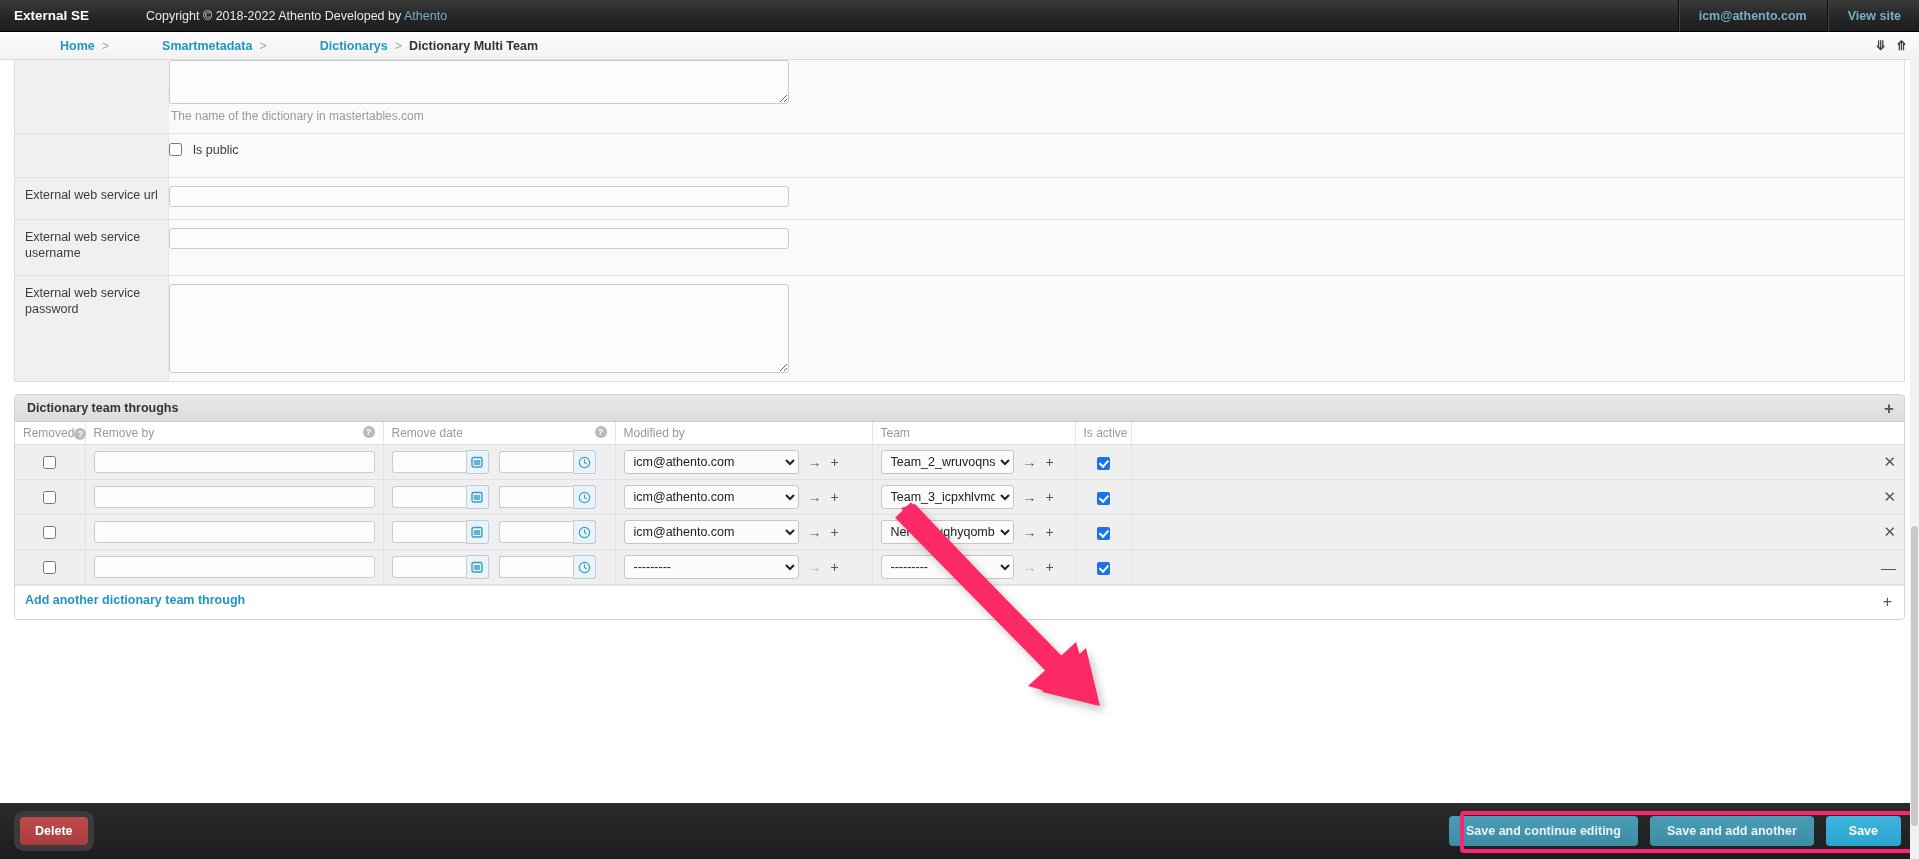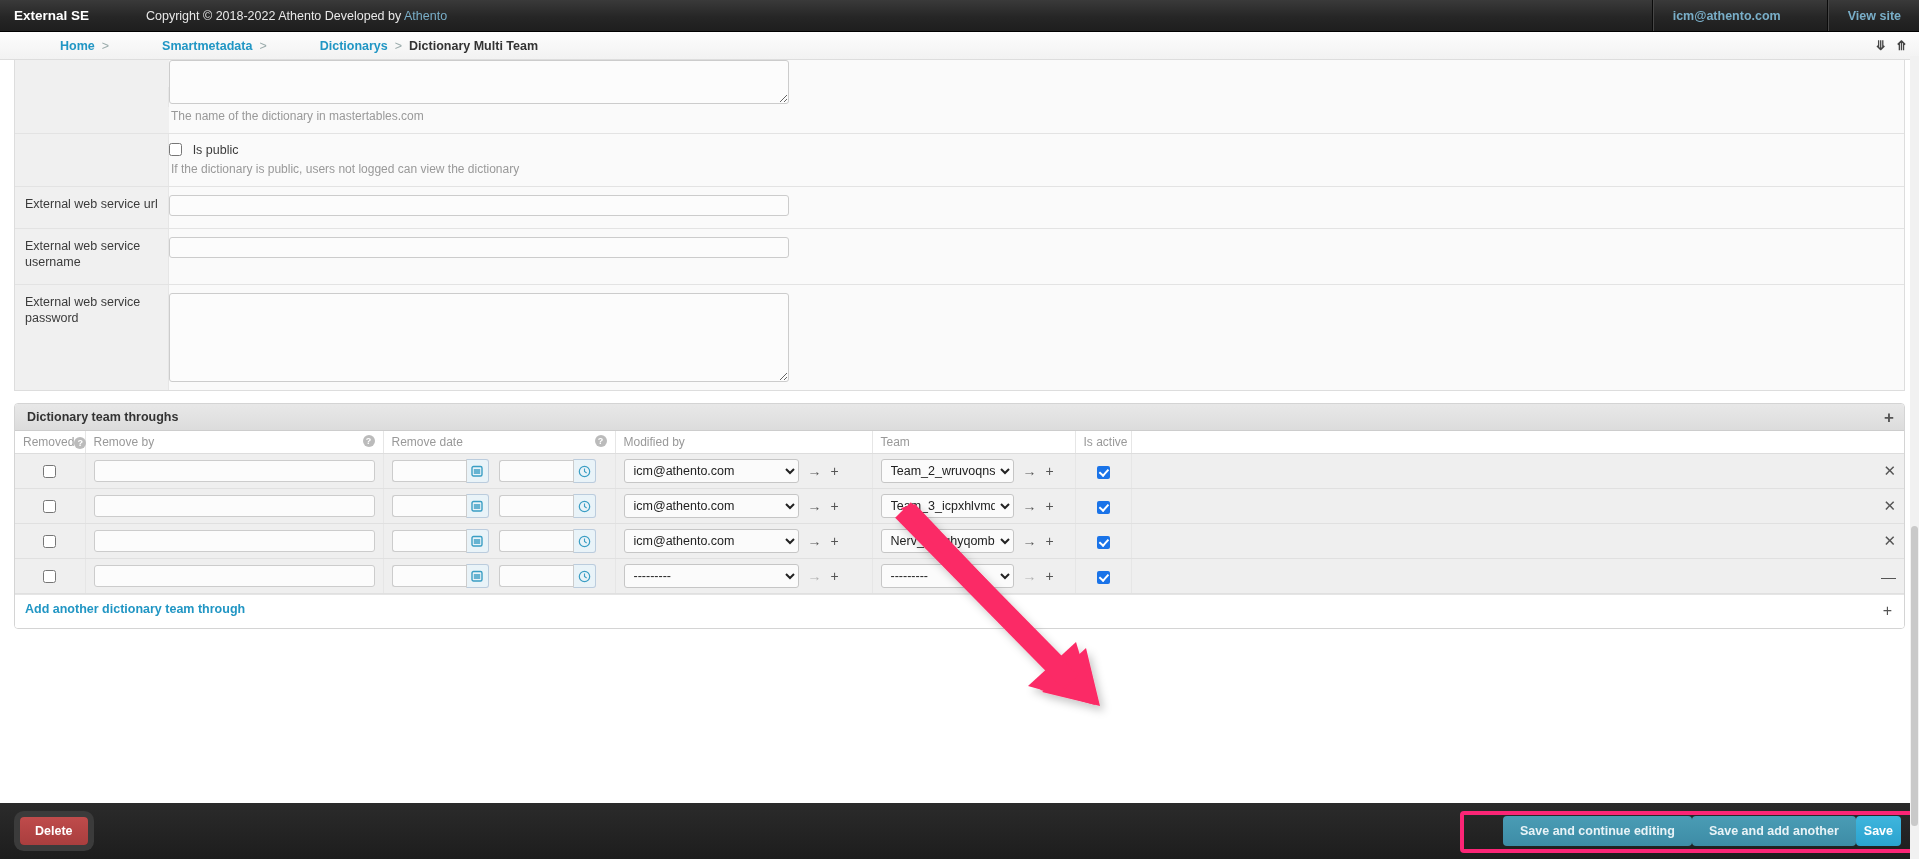--- a/index.html
+++ b/index.html
@@ -31,21 +31,21 @@
   .copyright { font-size: 12.5px; color:#e8e8e8; padding-left: 14px; white-space: nowrap; }
   .copyright a { color:#79aec8; text-decoration:none; }
   .topbar-right { margin-left:auto; display:flex; height:100%; align-items:stretch; }
   .tb-cell {
     display:flex; align-items:center; padding: 0 20px;
     border-left: 1px solid #0b0b0b;
     box-shadow: inset 1px 0 0 #474747;
     font-size: 12.5px; font-weight: bold;
     color: #79aec8; text-decoration:none; white-space:nowrap;
   }
-  .tb-cell.view { padding: 0 18px 0 20px; margin-left: 26px; }
+  .tb-cell.view { padding: 0 18px 0 20px; }
 
   
   .breadcrumbs {
     height: 28px;
     background: linear-gradient(to bottom, #fdfdfd 0%, #f2f2f2 100%);
     border-bottom: 1px solid #ddd;
     display:flex; align-items:center;
     padding-left: 14px;
     font-size: 12.5px; font-weight: bold;
     position: relative;
@@ -194,23 +194,23 @@
   .btn {
     border:none; border-radius:4px; cursor:pointer;
     font-family:"Liberation Sans", sans-serif; font-weight:bold;
     color:#fff; font-size: 12.5px;
   }
   .btn-delete {
     background: linear-gradient(to bottom,#bf4b4b,#a93e3e);
     padding: 7px 15px; margin-left: 20px;
     box-shadow: 0 0 0 6px #3b3b3b; border-radius:4px;
   }
-  .right-actions { margin-left:auto; display:flex; align-items:center; padding-right: 18px; justify-content: flex-end; }
+  .right-actions { margin-left:auto; display:flex; align-items:center; gap: 12px; padding-right: 18px; justify-content: flex-end; }
   .btn-secondary { background: linear-gradient(to bottom,#4a9cb5,#3d8ca6); padding: 8px 17px; color:#e8f3f7; }
-  .btn-primary { background: linear-gradient(to bottom,#3fb5dd,#2aa3cf); padding: 8px 8px; color:#fff; }
+  .btn-primary { background: linear-gradient(to bottom,#3fb5dd,#2aa3cf); padding: 8px 23px; color:#fff; }
   .highlight-box {
     position:absolute; right: 4px; top: 8px;
     width: 455px; height: 42px;
     border: 4px solid #fb2576; border-radius: 4px;
     pointer-events:none;
   }
 
   
   .annot { position:absolute; left:0; top:0; width:1919px; height:859px; pointer-events:none; }
   .scrollbar-v {
@@ -262,21 +262,20 @@
       </div>
 
 
       <div class="frow" style="min-height:44px;">
         <div class="flabel"></div>
         <div class="fbody">
           <label>
             <input class="cb" type="checkbox" style="">
             <span class="cblabel">Is public</span>
           </label>
-          <div class="help">If the dictionary is public, users not logged can view the dictionary</div>
         </div>
       </div>
 
       <div class="frow" style="min-height:42px;">
         <div class="flabel">External web service url</div>
         <div class="fbody">
           <input class="txt" type="text" value="" style="">
         </div>
       </div>
 

